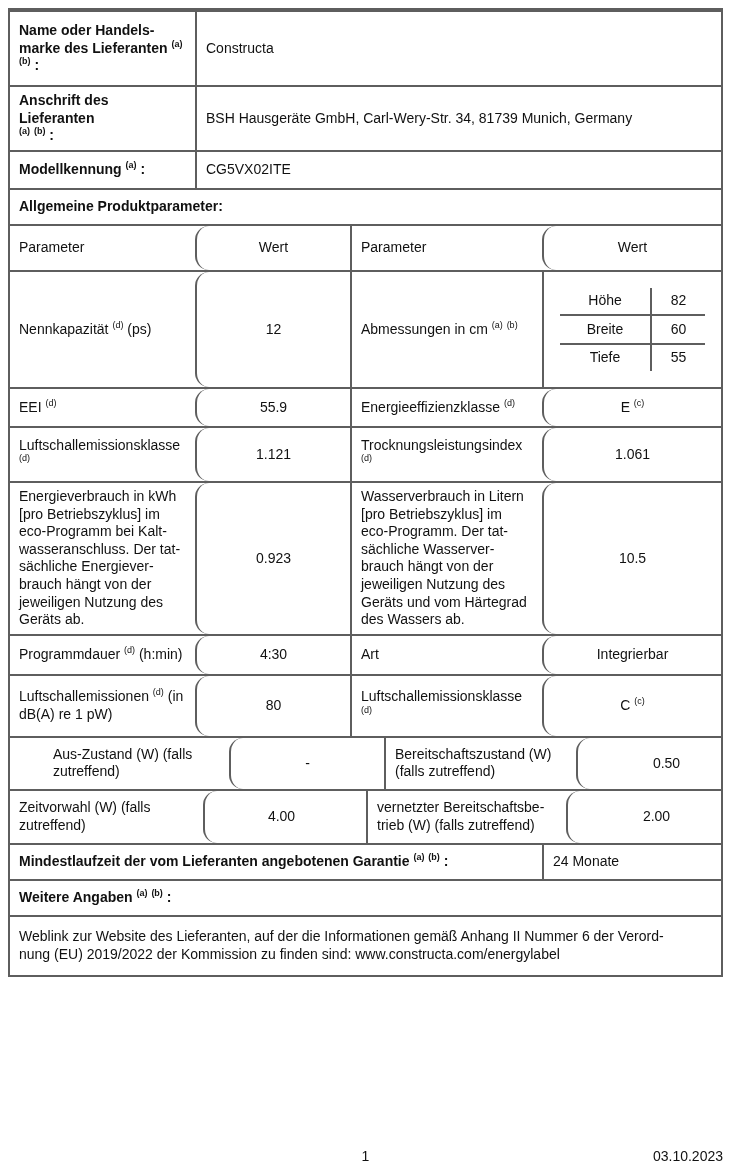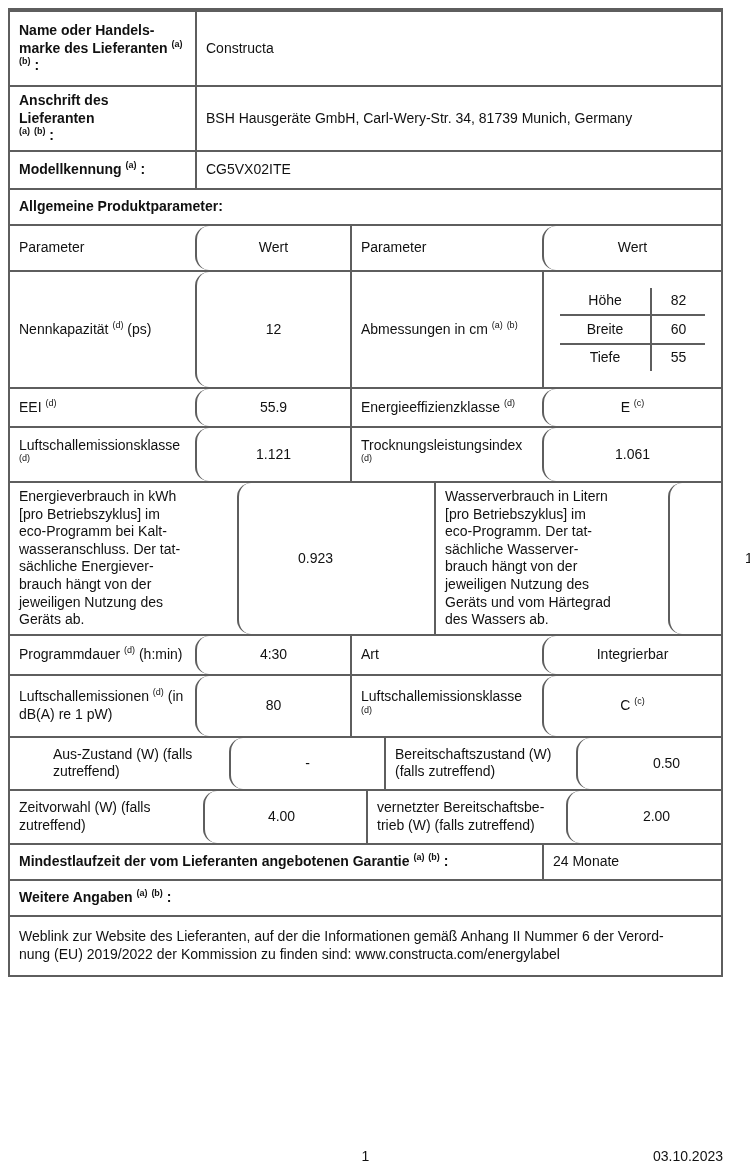--- a/index.html
+++ b/index.html
@@ -34,21 +34,21 @@
   .grow { flex: 1 1 auto; }
   .span3 { width: 532px; flex: 0 0 532px; }
   .ctr { align-items: center; text-align: center; border-radius: 14px; }
   .bold { font-weight: bold; }
   .pre { white-space: pre-line; }
   sup { font-size: 9px; vertical-align: super; line-height: 0; }
   
   .h-hdr  { min-height: 84px; }
   .h-r1 { min-height: 75px; } .h-r2 { min-height: 55px; } .h-r3 { min-height: 38px; }
   .h-r4 { min-height: 36px; } .h-r5 { min-height: 46px; } .h-r6 { min-height: 117px; }
-  .h-r7 { min-height: 39px; } .h-r8 { min-height: 55px; } .h-r9 { min-height: 152px; gap: 42px; }
+  .h-r7 { min-height: 39px; } .h-r8 { min-height: 55px; } .h-r9 { min-height: 152px; }
   .h-r10 { min-height: 40px; } .h-r11 { min-height: 62px; } .h-r12 { min-height: 53px; padding-left: 34px; }
   .h-r13 { min-height: 54px; gap: 8px; } .h-r14 { min-height: 36px; } .h-r15 { min-height: 36px; }
   .h-r16 { min-height: 60px; }
   
   .dims { padding: 16px; flex-direction: column; justify-content: stretch; }
   .dim-row { flex: 1 1 0; display: flex; align-items: stretch; }
   .dim-row + .dim-row { border-top: 2px solid var(--bc); }
   .dim-name { width: 90px; flex: 0 0 90px; display: flex; align-items: center; justify-content: center; }
   .dim-val { flex: 1 1 auto; border-left: 2px solid var(--bc); display: flex; align-items: center; justify-content: center; }
   

